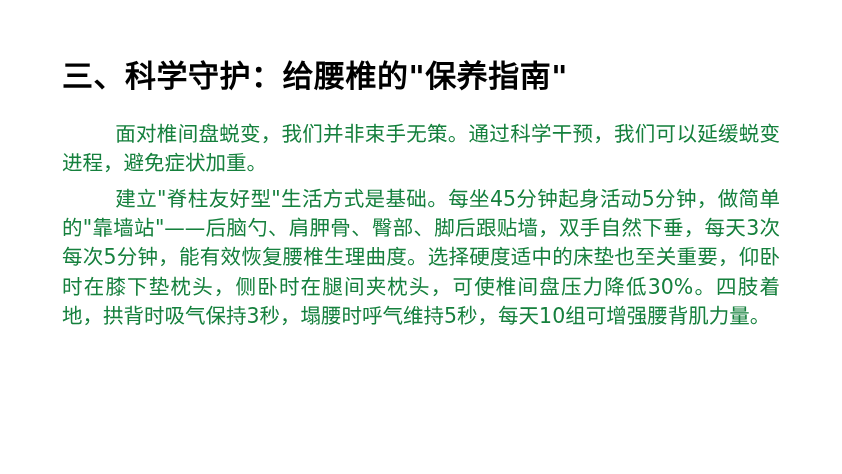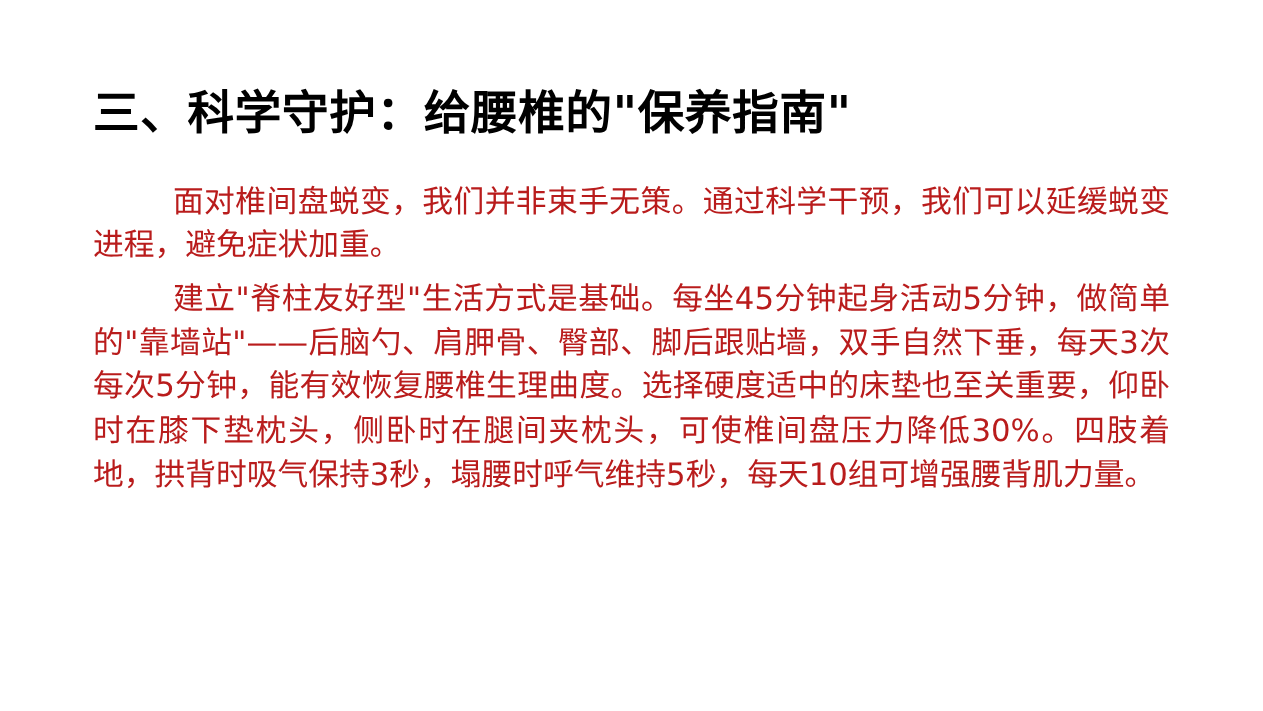--- a/index.html
+++ b/index.html
@@ -32,21 +32,21 @@
     white-space: nowrap;
   }
   .body-block {
     position: absolute;
     left: 62px;
     top: 120px;
     width: 718px;
   }
   .para {
     font-size: 20.5px;
-    color: #b91c1c;
+    color: #15803d;
     line-height: 1.43;
     text-align: justify;
     text-justify: inter-ideograph;
     margin: 0 0 2px 0;
     text-indent: 2.6em;
   }
   .para.p2 {
     margin-top: 6px;
   }
 </style>

